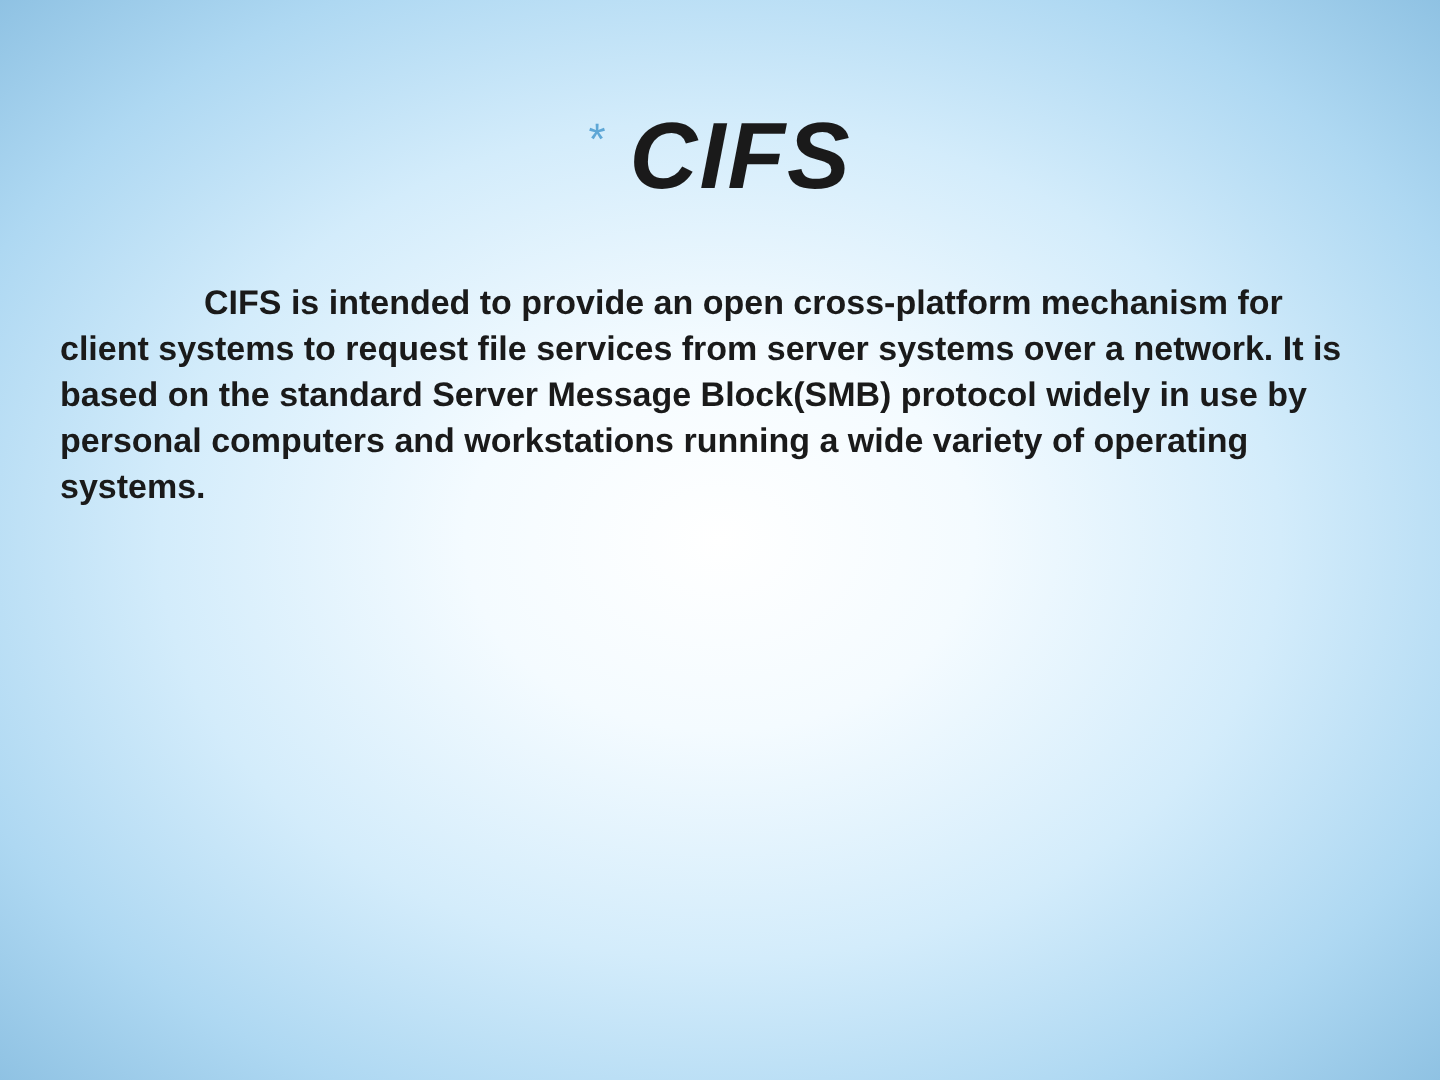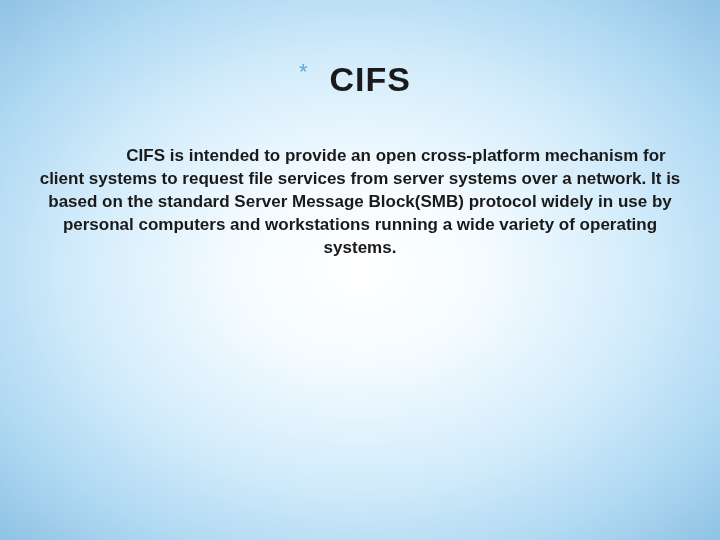--- a/index.html
+++ b/index.html
@@ -32,33 +32,33 @@
   }
   .bullet-star {
     color: #5ea7d6;
     font-size: 22px;
     margin-right: 12px;
     line-height: 1;
     transform: translateY(-8px);
   }
   .title {
     font-family: "Century Gothic", "Segoe UI", Arial, sans-serif;
-    font-size: 34px;
+    font-size: 47px;
     font-weight: 700;
+    font-style: italic;
     color: #1a1a1a;
     letter-spacing: 1px;
-    margin: 10px;
+    margin: 0;
   }
   .body {
     font-family: "Trebuchet MS", "Segoe UI", Arial, sans-serif;
     font-size: 17px;
     font-weight: 700;
     color: #1a1a1a;
     line-height: 1.35;
-    text-align: center;
   }
   .para {
     margin: 0 0 34px 0;
     text-indent: 72px;
   }
 </style>
 </head>
 <body>
 
 <div class="slide">

